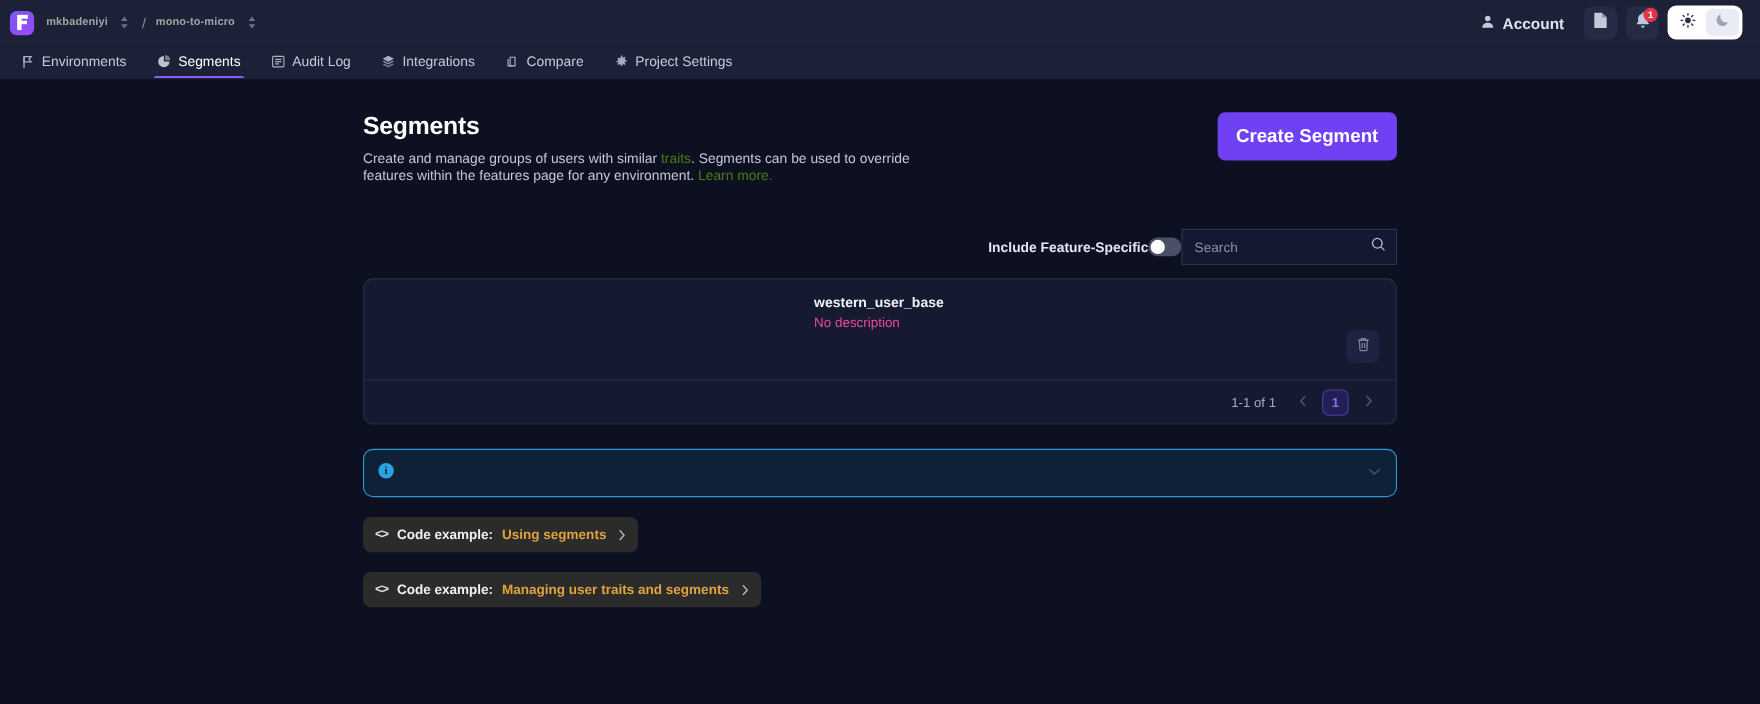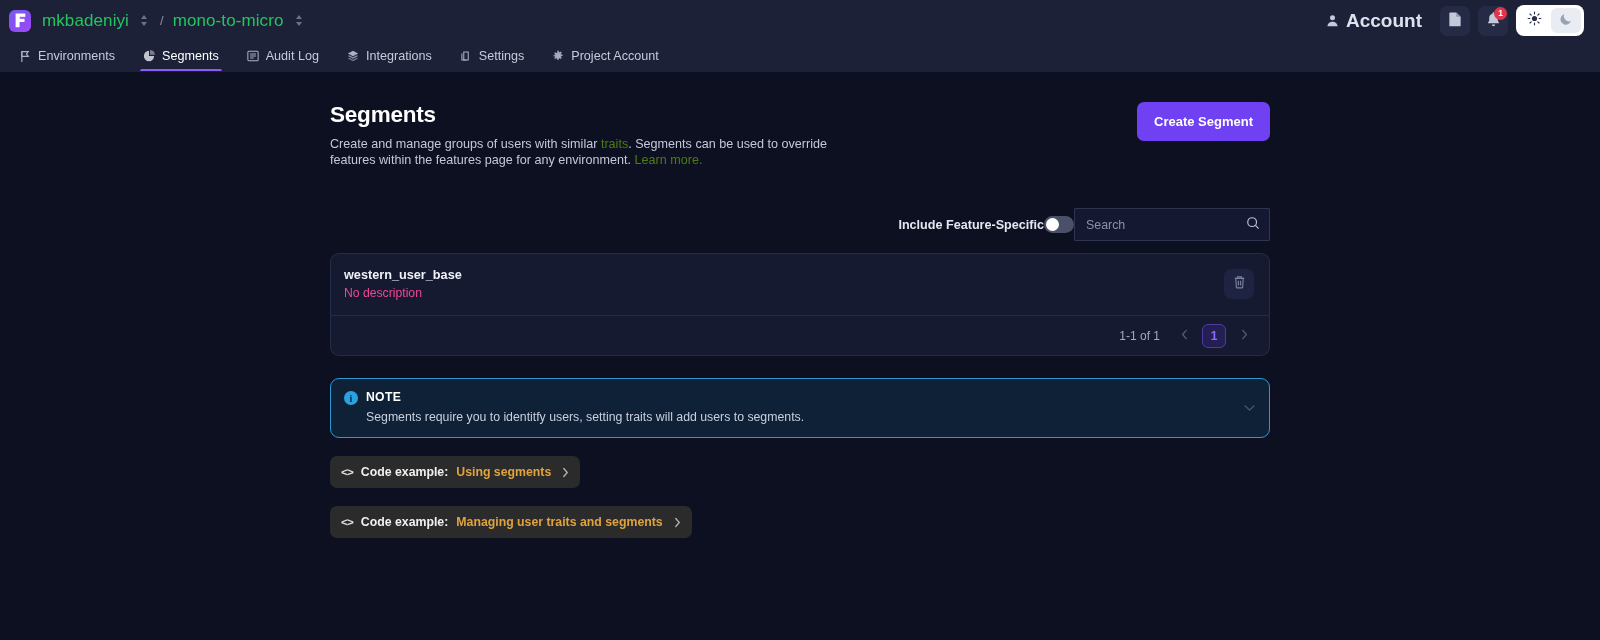--- a/index.html
+++ b/index.html
@@ -29,23 +29,23 @@
     width: 22px; height: 22px;
     border-radius: 6px;
     background: linear-gradient(150deg,#7b5cf0 0%,#8a4df5 55%,#a04ef7 100%);
     display: flex; align-items: center; justify-content: center;
     flex: 0 0 auto;
     margin-right: 11px;
   }
   .logo svg { display: block; }
 
   .crumb {
-    font-size: 17px;
-    font-weight: 400;
-    color: #22c55e;
+    font-size: 10px;
+    font-weight: 700;
+    color: #a3a3a3;
     letter-spacing: .1px;
     white-space: nowrap;
   }
   .updown {
     width: 14px; height: 20px;
     margin: 0 4px 0 8px;
     display: inline-flex; flex-direction: column;
     align-items: center; justify-content: center;
     gap: 3px;
     opacity: .55;
@@ -60,21 +60,21 @@
   .updown i.d { border-top: 4px solid #aeb4ca; }
   .sep { color: #8a90a8; font-size: 13px; margin: 0 9px 0 5px; }
 
   .topbar-right {
     margin-left: auto;
     display: flex; align-items: center; gap: 8px;
     padding-right: 8px;
   }
   .acct {
     display:flex; align-items:center; gap: 7px;
-    font-size: 19px; font-weight: 600; color: #dfe2ee;
+    font-size: 14px; font-weight: 600; color: #dfe2ee;
     padding: 6px 10px; border-radius: 6px;
     cursor: pointer;
   }
   .icon-btn {
     width: 30px; height: 30px;
     border-radius: 7px;
     background: #252b45;
     display:flex; align-items:center; justify-content:center;
     position: relative;
     cursor: pointer;
@@ -162,21 +162,21 @@
     max-width: 540px;
   }
   a.link { color: #4d7c0f; text-decoration: none; }
   .btn-primary {
     margin-left: auto;
     background: #6f41f2;
     color: #fff;
     border: none;
     border-radius: 7px;
     font-family: inherit;
-    font-size: 13px;
+    font-size: 17px;
     font-weight: 700;
     padding: 12px 17px;
     cursor: pointer;
     white-space: nowrap;
   }
 
   
   .filter-row {
     display:flex; align-items:center; justify-content:flex-end;
     margin-top: 40px;
@@ -222,20 +222,21 @@
     border: 1px solid #262c48;
     border-radius: 9px;
     background: #151a31;
     overflow: hidden;
   }
   .seg-row {
     display:flex; align-items:center;
     padding: 14px 15px 15px 13px;
     min-height: 58px;
     cursor: pointer;
+    flex-direction: column;
   }
   .seg-name { font-size: 12.7px; font-weight: 700; color: #f0f2f8; }
   .seg-desc { font-size: 12.2px; color: #ec4899; margin-top: 4px; }
   .trash-btn {
     margin-left: auto;
     width: 30px; height: 30px;
     border-radius: 7px;
     background: #1d2340;
     display:flex; align-items:center; justify-content:center;
     cursor: pointer;
@@ -440,31 +441,31 @@
     <span>Integrations</span>
   </div>
 
   <div class="tab">
     <span>
       <svg width="12" height="12" viewBox="0 0 14 14" fill="none" stroke="#c6cadb" stroke-width="1.2">
         <path d="M4.4 2.4h5.2v9.2H4.4z"></path>
           <path d="M2.2 4.2v7.4h5.2"></path>
       </svg>
     </span>
-    <span>Settings</span>
+    <span>Compare</span>
   </div>
 
   <div class="tab">
     <span>
       <svg width="12" height="12" viewBox="0 0 14 14" fill="#c6cadb">
         <path d="M7 4.6A2.4 2.4 0 1 0 7 9.4 2.4 2.4 0 0 0 7 4.6zm0 1.4a1 1 0 1 1 0 2 1 1 0 0 1 0-2z"></path>
         <path d="M6.3.6h1.4l.25 1.5 1.2.5 1.25-.85 1 1-.85 1.25.5 1.2 1.5.25v1.4l-1.5.25-.5 1.2.85 1.25-1 1-1.25-.85-1.2.5-.25 1.5H6.3l-.25-1.5-1.2-.5-1.25.85-1-1 .85-1.25-.5-1.2L1.45 7.7V6.3l1.5-.25.5-1.2-.85-1.25 1-1 1.25.85 1.2-.5z" opacity=".9"></path>
       </svg>
     </span>
-    <span>Project Account</span>
+    <span>Project Settings</span>
   </div>
 
 </div>
 
 <div class="page">
   <div class="container">
 
     <div class="head-row">
       <div>
         <h1 class="title">Segments</h1>
@@ -524,24 +525,20 @@
               <path d="M2 1.2 6.2 6 2 10.8"></path>
             </svg>
           </span>
         </div>
       </div>
 
     </div>
 
     <div class="note">
       <span class="note-i">i</span>
-      <div>
-        <div class="note-title">NOTE</div>
-        <div class="note-body">Segments require you to identitfy users, setting traits will add users to segments.</div>
-      </div>
       <span class="note-chev">
         <svg width="11" height="8" viewBox="0 0 12 8" fill="none" stroke="#8b93ab" stroke-width="1.4" stroke-linecap="round">
           <path d="M1.2 1.8 6 6.2 10.8 1.8"></path>
         </svg>
       </span>
     </div>
 
     <div class="code-row">
       <div class="code-btn">
         <span class="code-glyph">&lt;&gt;</span>

